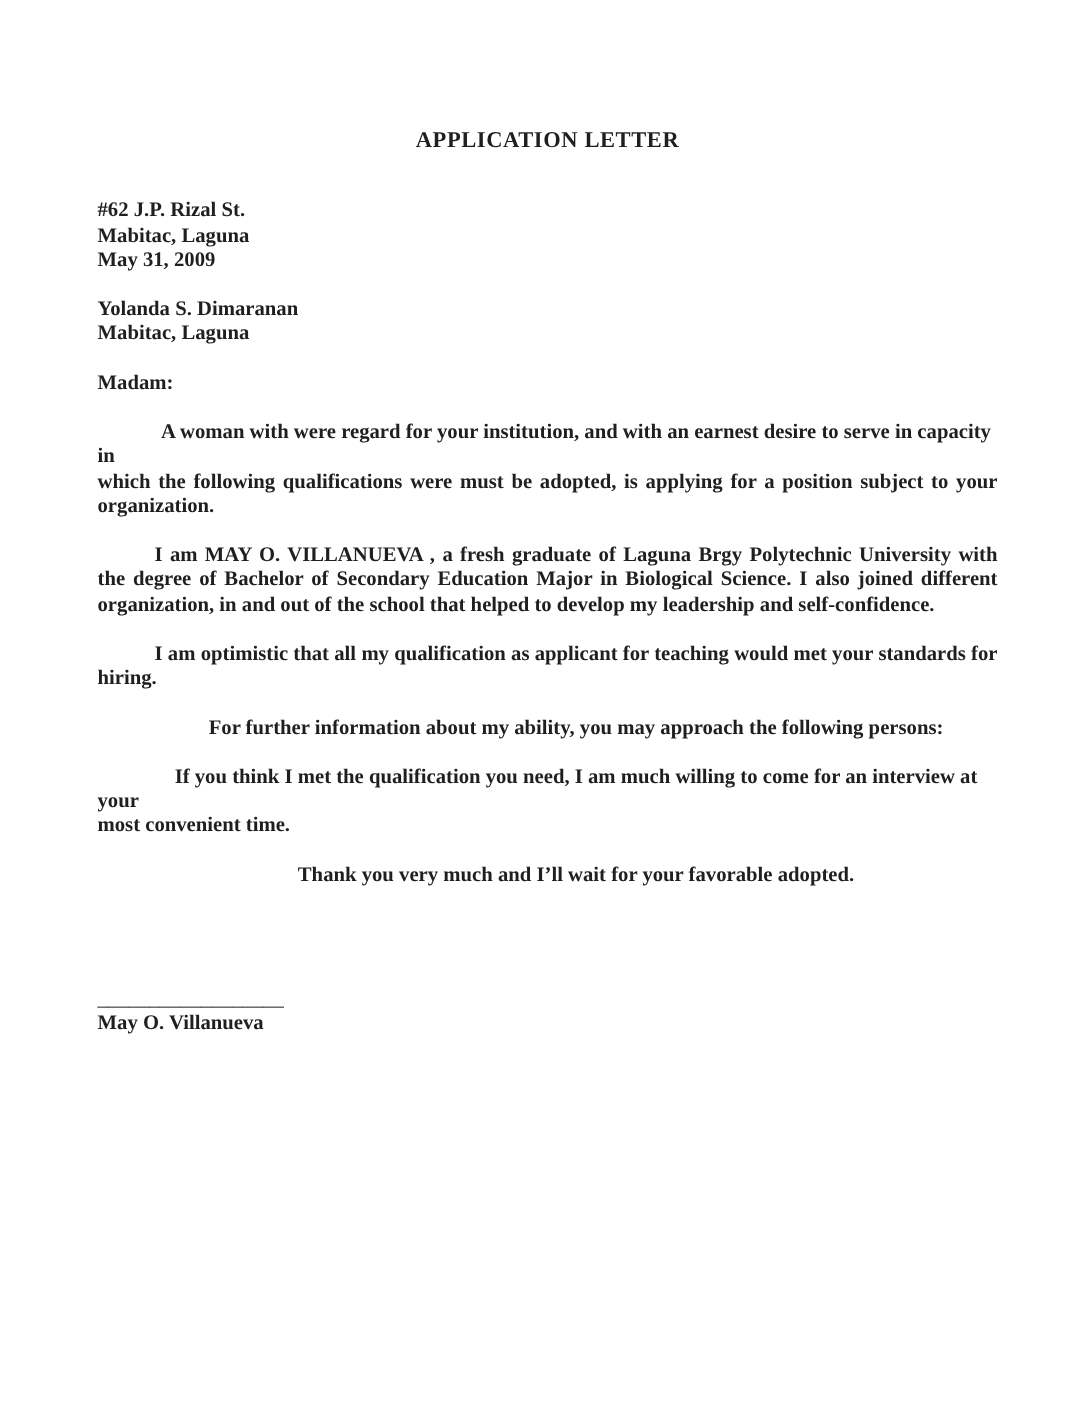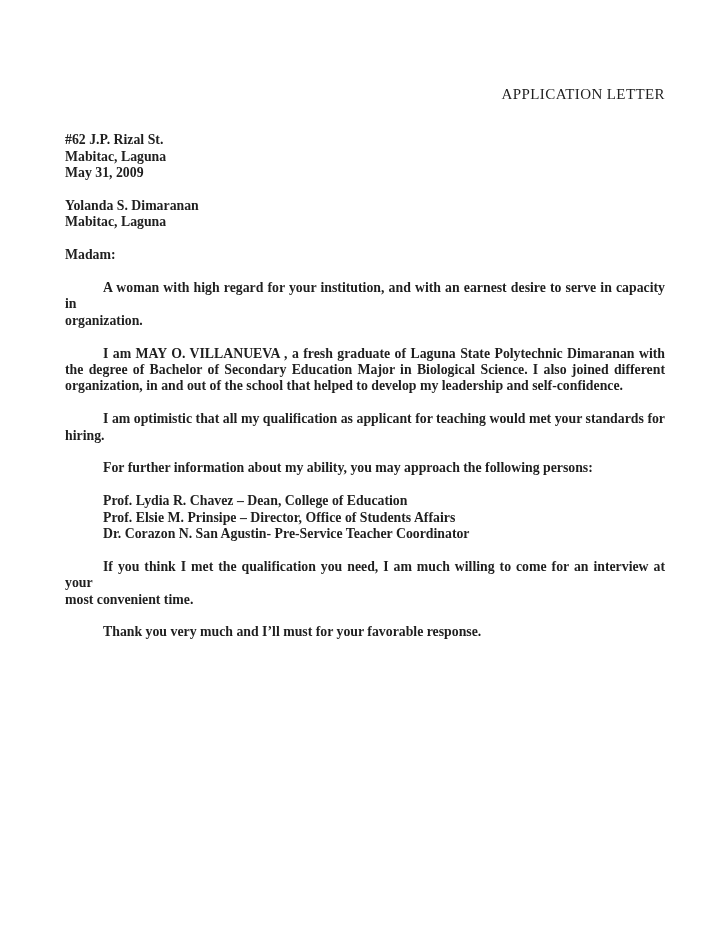--- a/index.html
+++ b/index.html
@@ -13,22 +13,22 @@
     height: 942px;
     box-sizing: border-box;
     padding: 86px 63px 0 65px;
     background: #ffffff;
     color: #1f1f1f;
     font-family: "Liberation Serif", "DejaVu Serif", serif;
     font-size: 13.8px;
     overflow: hidden;
   }
   .title {
-    text-align: right;
-    font-weight: 400;
+    text-align: center;
+    font-weight: 700;
     font-size: 15px;
     line-height: 16.4px;
     letter-spacing: 0.4px;
     margin-bottom: 30px;
   }
   .block {
     margin-bottom: 16.4px;
     font-weight: bold;
   }
   .line {
@@ -37,20 +37,21 @@
   }
   
   .jl {
     text-align: justify;
     text-align-last: justify;
     -moz-text-align-last: justify;
   }
   
   .ind {
     text-indent: 38px;
+    text-align: center;
   }
   
   .tab {
     padding-left: 38px;
   }
   .gap-before-closing {
     margin-bottom: 66px;
   }
   .signer {
     font-weight: 700;
@@ -72,49 +73,49 @@
   <div class="block">
     <div class="line">Yolanda S. Dimaranan</div>
     <div class="line">Mabitac, Laguna</div>
   </div>
 
   <div class="block">
     <div class="line">Madam:</div>
   </div>
 
   <div class="block">
-    <div class="line jl ind">A woman with high regard for your institution, and with an earnest desire to serve in capacity in</div>
+    <div class="line jl ind">A woman with were regard for your institution, and with an earnest desire to serve in capacity in</div>
+    <div class="line jl">which the following qualifications were must be adopted, is applying for a position subject to your</div>
     <div class="line">organization.</div>
   </div>
 
   <div class="block">
-    <div class="line jl ind">I am MAY O. VILLANUEVA , a fresh graduate of Laguna State Polytechnic Dimaranan with</div>
+    <div class="line jl ind">I am MAY O. VILLANUEVA , a fresh graduate of Laguna Brgy Polytechnic University with</div>
     <div class="line jl">the degree of Bachelor of Secondary Education Major in Biological Science. I also joined different</div>
     <div class="line">organization, in and out of the school that helped to develop my leadership and self-confidence.</div>
   </div>
 
   <div class="block">
     <div class="line jl ind">I am optimistic that all my qualification as applicant for teaching would met your standards for</div>
     <div class="line">hiring.</div>
   </div>
 
   <div class="block">
     <div class="line ind">For further information about my ability, you may approach the following persons:</div>
   </div>
 
-  <div class="block">
-    <div class="line tab">Prof. Lydia R. Chavez – Dean, College of Education</div>
-    <div class="line tab">Prof. Elsie M. Prinsipe – Director, Office of Students Affairs</div>
-    <div class="line tab">Dr. Corazon N. San Agustin- Pre-Service Teacher Coordinator</div>
-  </div>
 
   <div class="block">
     <div class="line jl ind">If you think I met the qualification you need, I am much willing to come for an interview at your</div>
     <div class="line">most convenient time.</div>
   </div>
 
   <div class="block gap-before-closing">
-    <div class="line ind">Thank you very much and I’ll must for your favorable response.</div>
+    <div class="line ind">Thank you very much and I’ll wait for your favorable adopted.</div>
   </div>
 
 
+  <div>
+    <div class="line">__________________</div>
+    <div class="line signer">May O. Villanueva</div>
+  </div>
 
 </div>
 
 </body></html>

